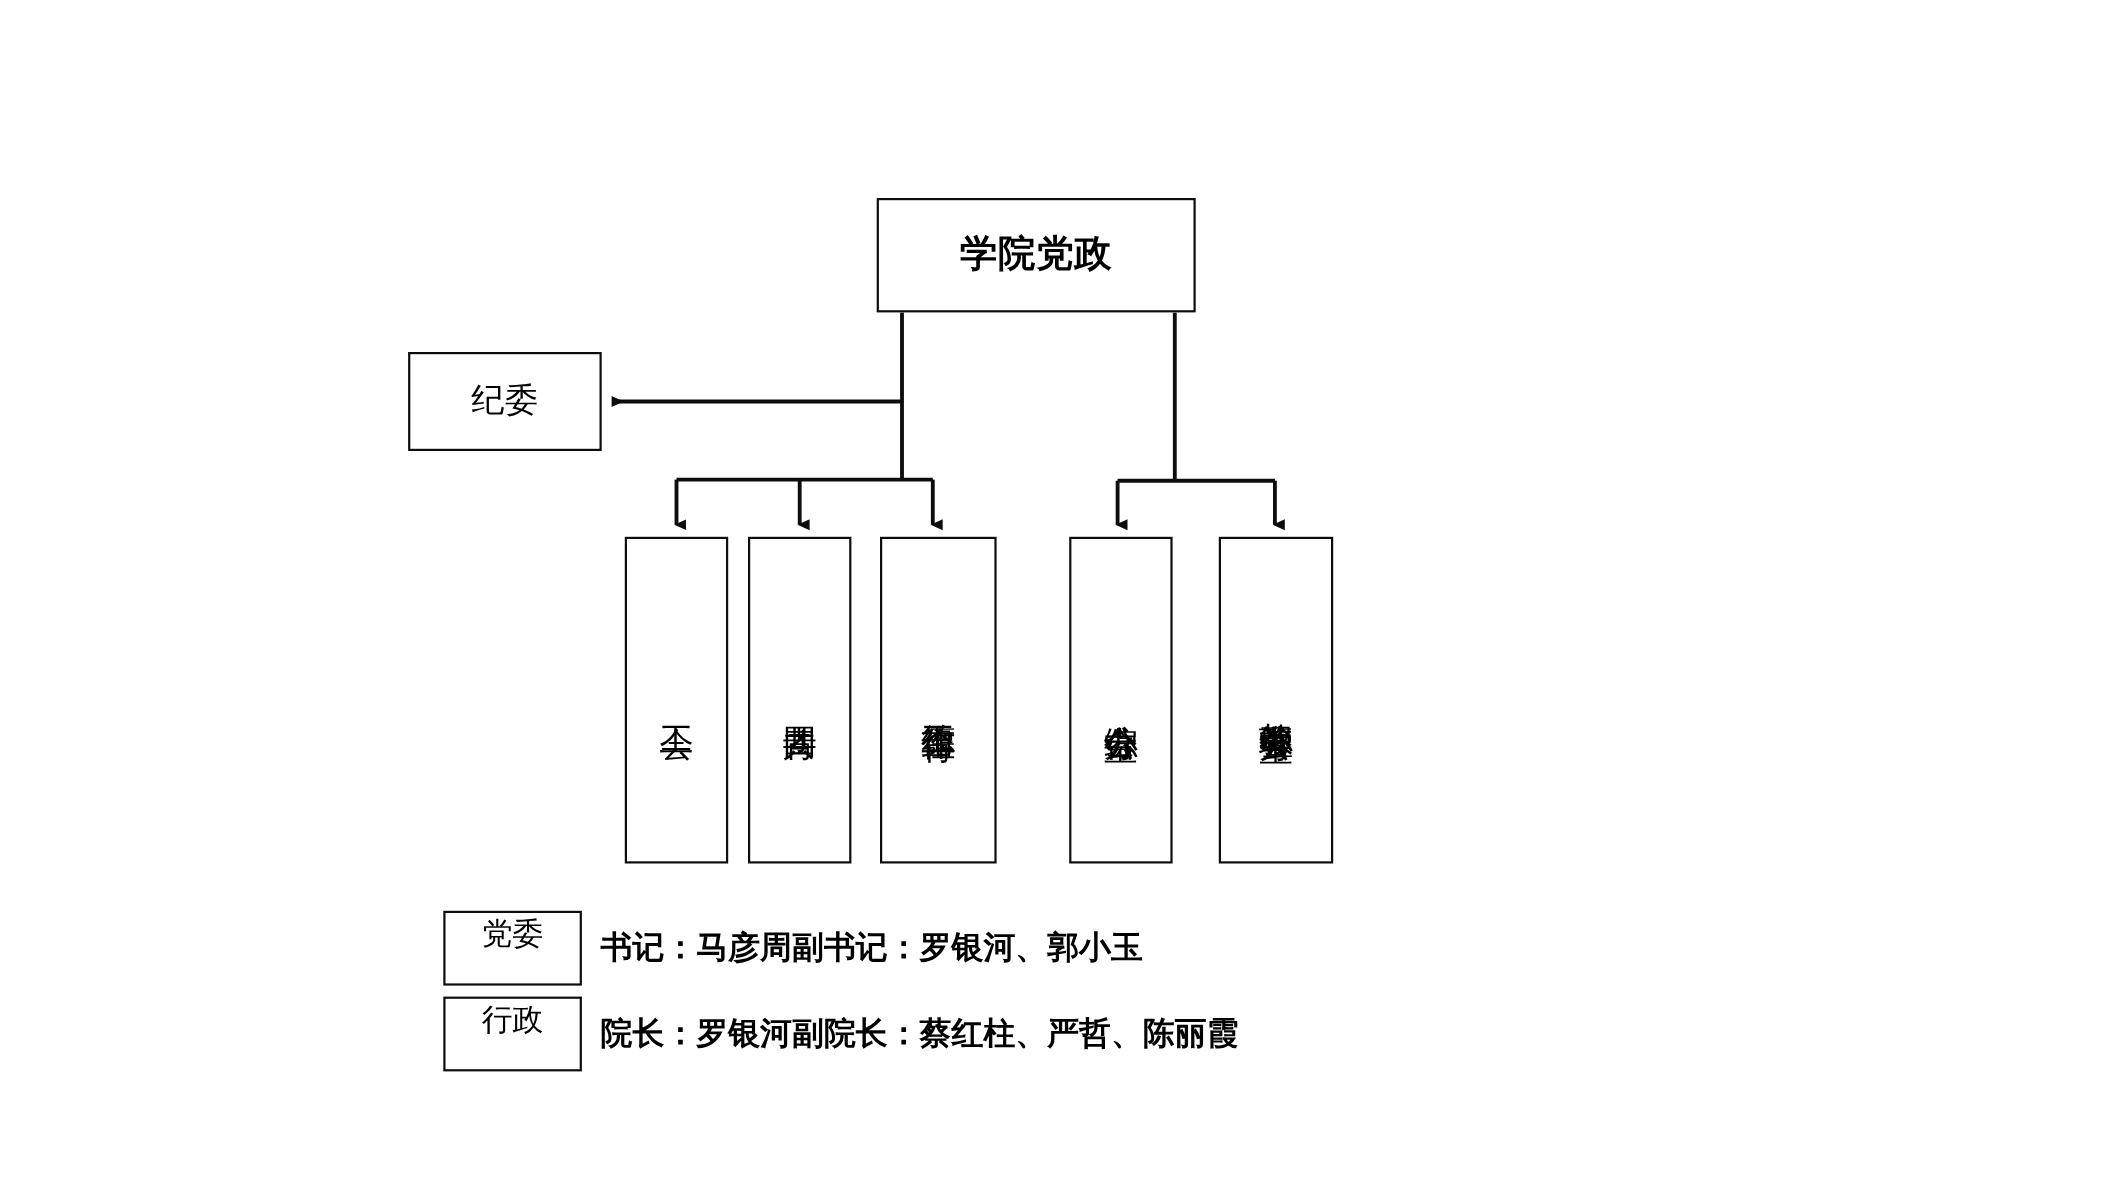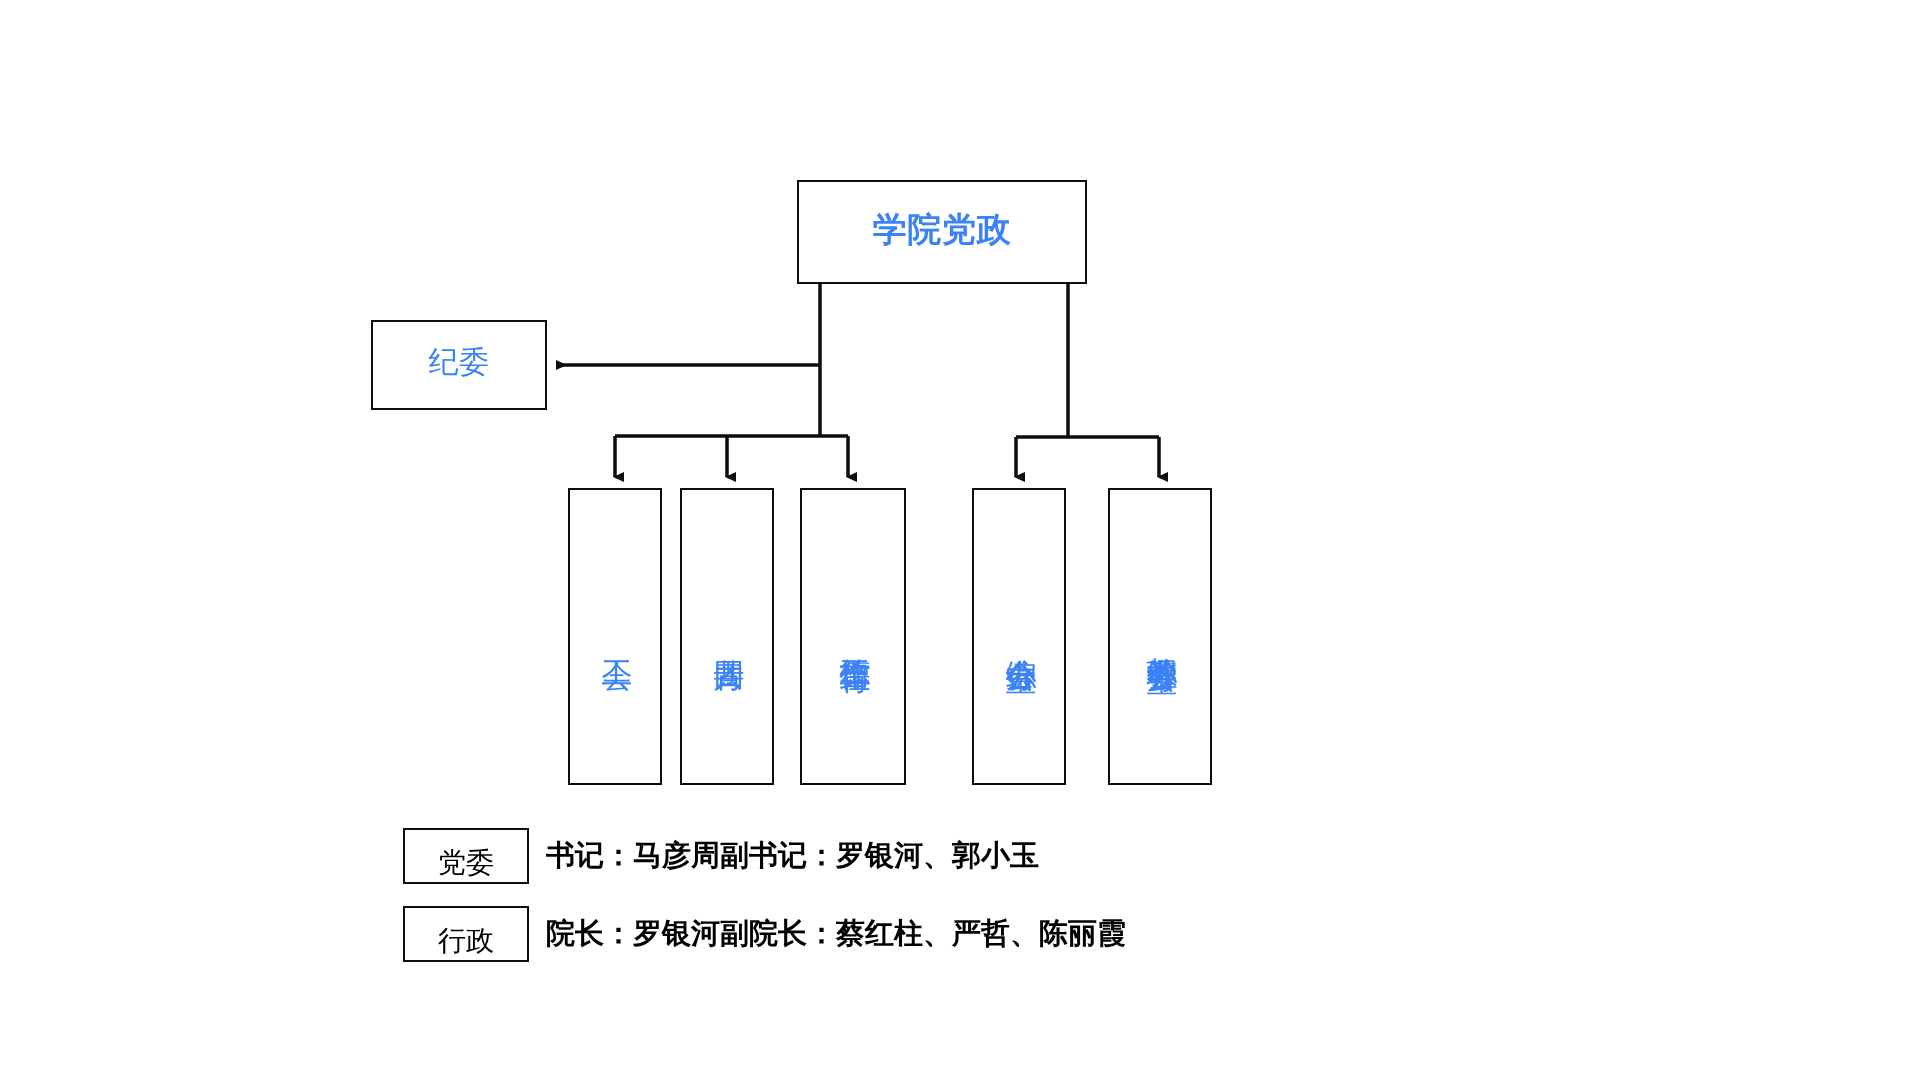--- a/index.html
+++ b/index.html
@@ -31,22 +31,22 @@
     position: absolute;
     box-sizing: border-box;
     border: 2.5px solid #0d0d10;
     background: #ffffff;
     display: flex;
     align-items: center;
     justify-content: center;
     text-align: center;
   }
   .node-label {
-    font-family: Liberation Mono, monospace;
-    color: #3b82f6;
+    font-family: Liberation Serif, serif;
+    color: #000000;
     line-height: 1.06;
     letter-spacing: 0.02em;
   }
   
   #node-root {
     left: 797px;
     top: 180px;
     width: 290px;
     height: 104px;
   }
@@ -93,23 +93,23 @@
     white-space: nowrap;
   }
   #legend-row-party { left: 403px; top: 828px; }
   #legend-row-admin { left: 403px; top: 906px; }
 
   .legend-tag {
     box-sizing: border-box;
     border: 2.5px solid #0d0d10;
     background: #ffffff;
     width: 126px;
-    height: 56px;
+    height: 68px;
     display: flex;
-    align-items: flex-end;
+    align-items: flex-start;
     justify-content: center;
     font-size: 28px;
     font-weight: 500;
     font-family: "Liberation Serif", "DejaVu Serif", serif;
   }
   .legend-text {
     font-size: 29px;
     font-weight: 700;
     font-family: "Liberation Serif", "DejaVu Serif", serif;
   }

